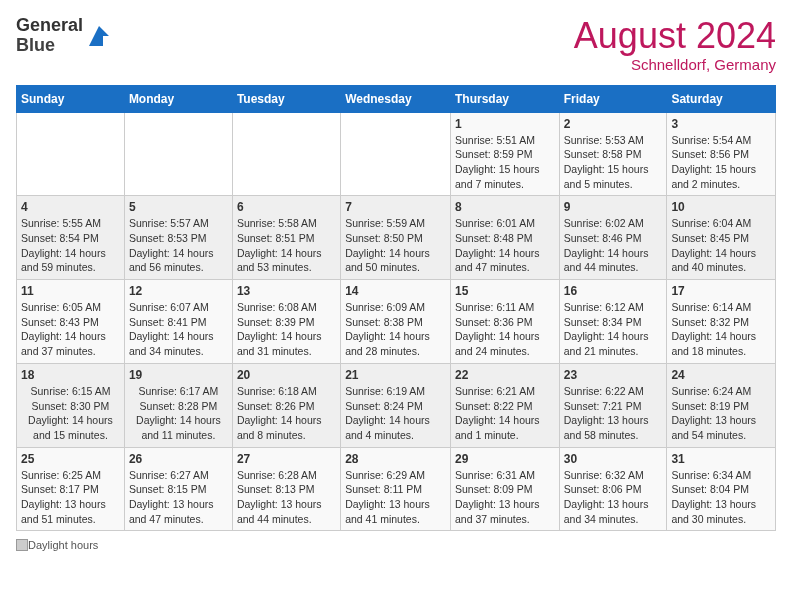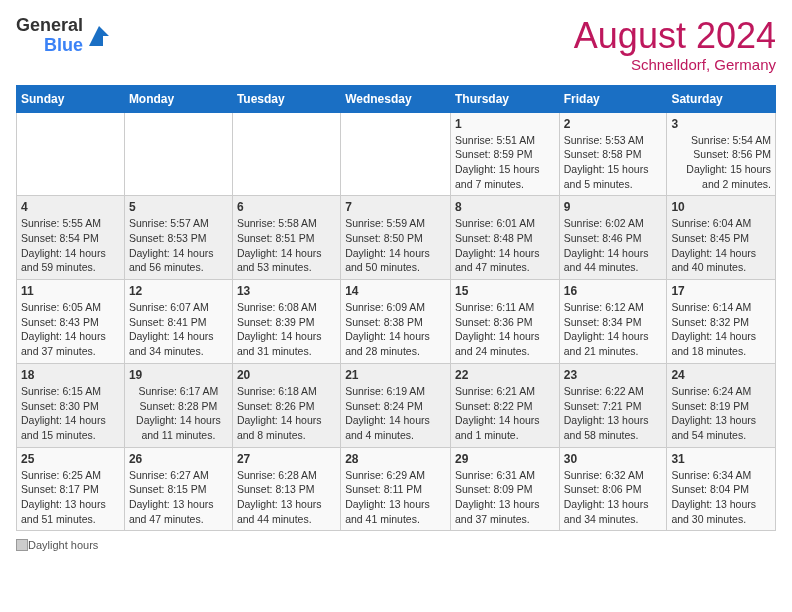--- a/index.html
+++ b/index.html
@@ -12,29 +12,28 @@
     }
     .header {
       display: flex;
       justify-content: space-between;
       align-items: flex-start;
       margin-bottom: 12px;
     }
     .logo {
       display: flex;
       align-items: center;
-      text-align: right;
     }
     .logo-text {
       font-size: 18px;
       font-weight: bold;
       line-height: 1.1;
     }
     .logo-text .general { color: #333; }
-    .logo-text .blue { color: #3b82f6; }
+    .logo-text .blue { color: #404040; }
     .logo-icon {
       width: 28px;
       height: 28px;
       margin-left: 2px;
     }
     .title-section {
       text-align: right;
     }
     .month-year {
       font-size: 36px;
@@ -152,21 +151,21 @@
         </td>
         <td>
           <span class="day-num">2</span>
           <div class="day-info" style="white-space: pre-line;">Sunrise: 5:53 AM
 Sunset: 8:58 PM
 Daylight: 15 hours
 and 5 minutes.</div>
         </td>
         <td>
           <span class="day-num">3</span>
-          <div class="day-info" style="white-space: pre-line; text-align: right;">Sunrise: 5:54 AM
+          <div class="day-info" style="white-space: pre-line;">Sunrise: 5:54 AM
 Sunset: 8:56 PM
 Daylight: 15 hours
 and 2 minutes.</div>
         </td>
       </tr>
       <tr>
         <td>
           <span class="day-num">4</span>
           <div class="day-info" style="white-space: pre-line;">Sunrise: 5:55 AM
 Sunset: 8:54 PM
@@ -263,21 +262,21 @@
           <span class="day-num">17</span>
           <div class="day-info" style="white-space: pre-line;">Sunrise: 6:14 AM
 Sunset: 8:32 PM
 Daylight: 14 hours
 and 18 minutes.</div>
         </td>
       </tr>
       <tr>
         <td>
           <span class="day-num">18</span>
-          <div class="day-info" style="white-space: pre-line;">Sunrise: 6:15 AM
+          <div class="day-info" style="white-space: pre-line; text-align: center;">Sunrise: 6:15 AM
 Sunset: 8:30 PM
 Daylight: 14 hours
 and 15 minutes.</div>
         </td>
         <td>
           <span class="day-num">19</span>
           <div class="day-info" style="white-space: pre-line; text-align: center;">Sunrise: 6:17 AM
 Sunset: 8:28 PM
 Daylight: 14 hours
 and 11 minutes.</div>

